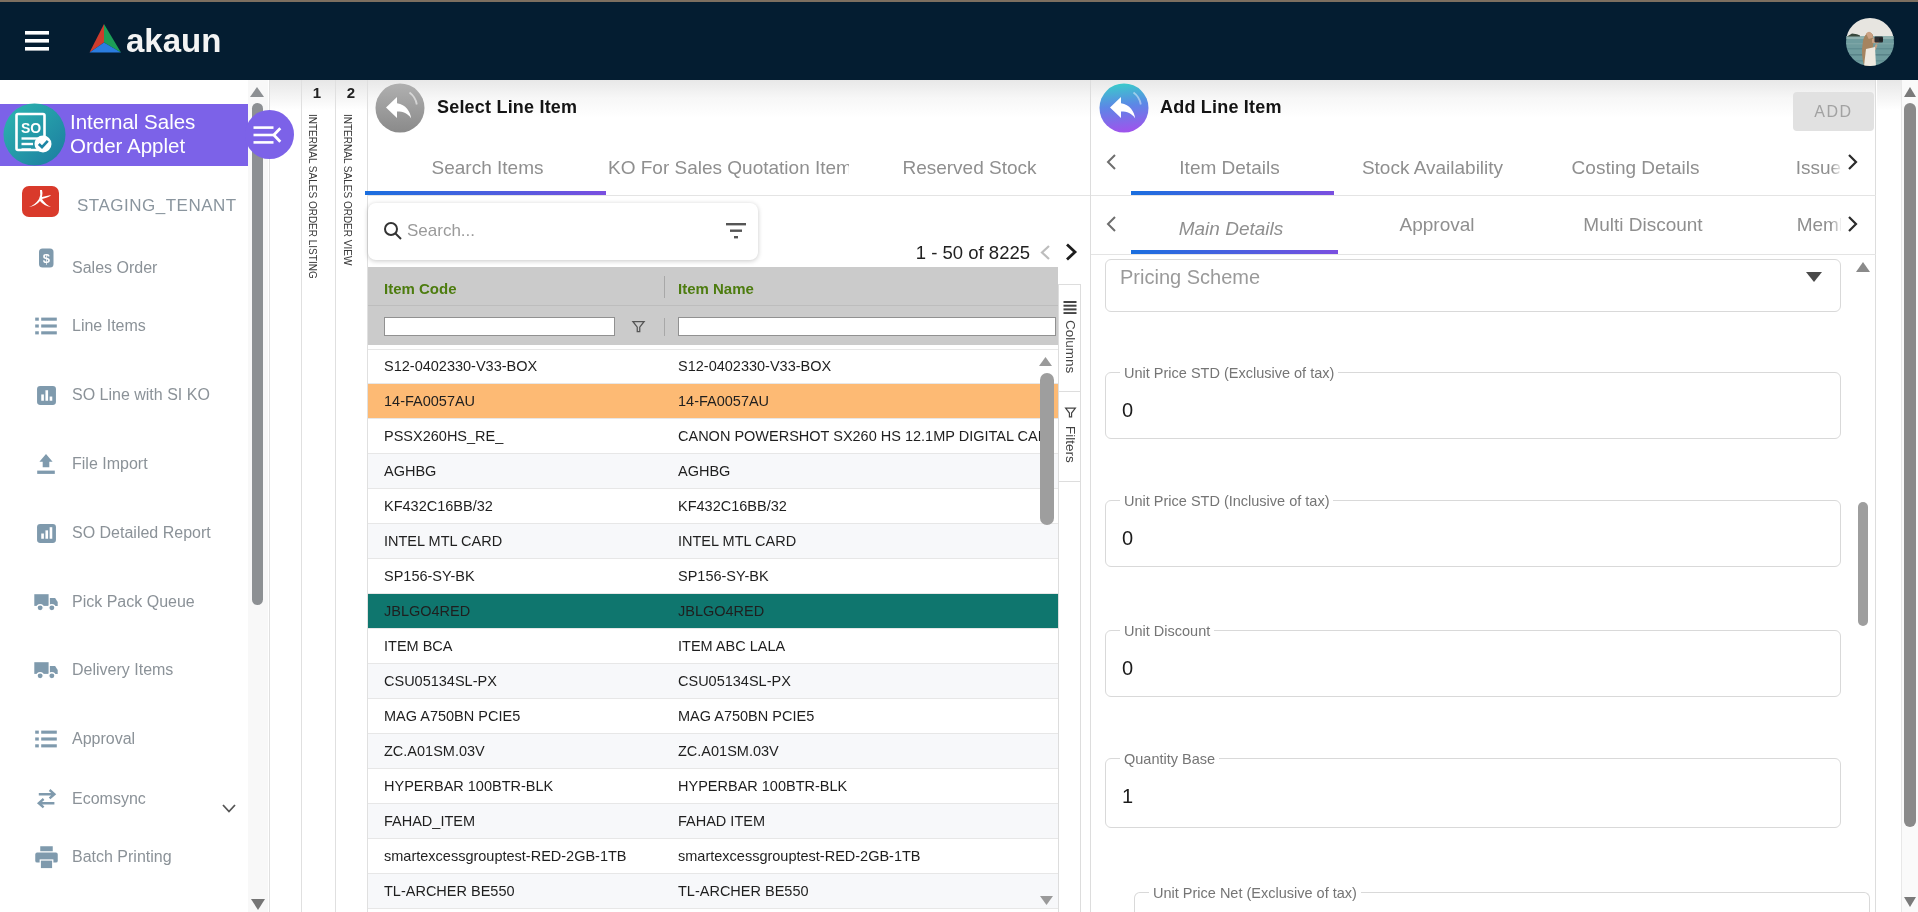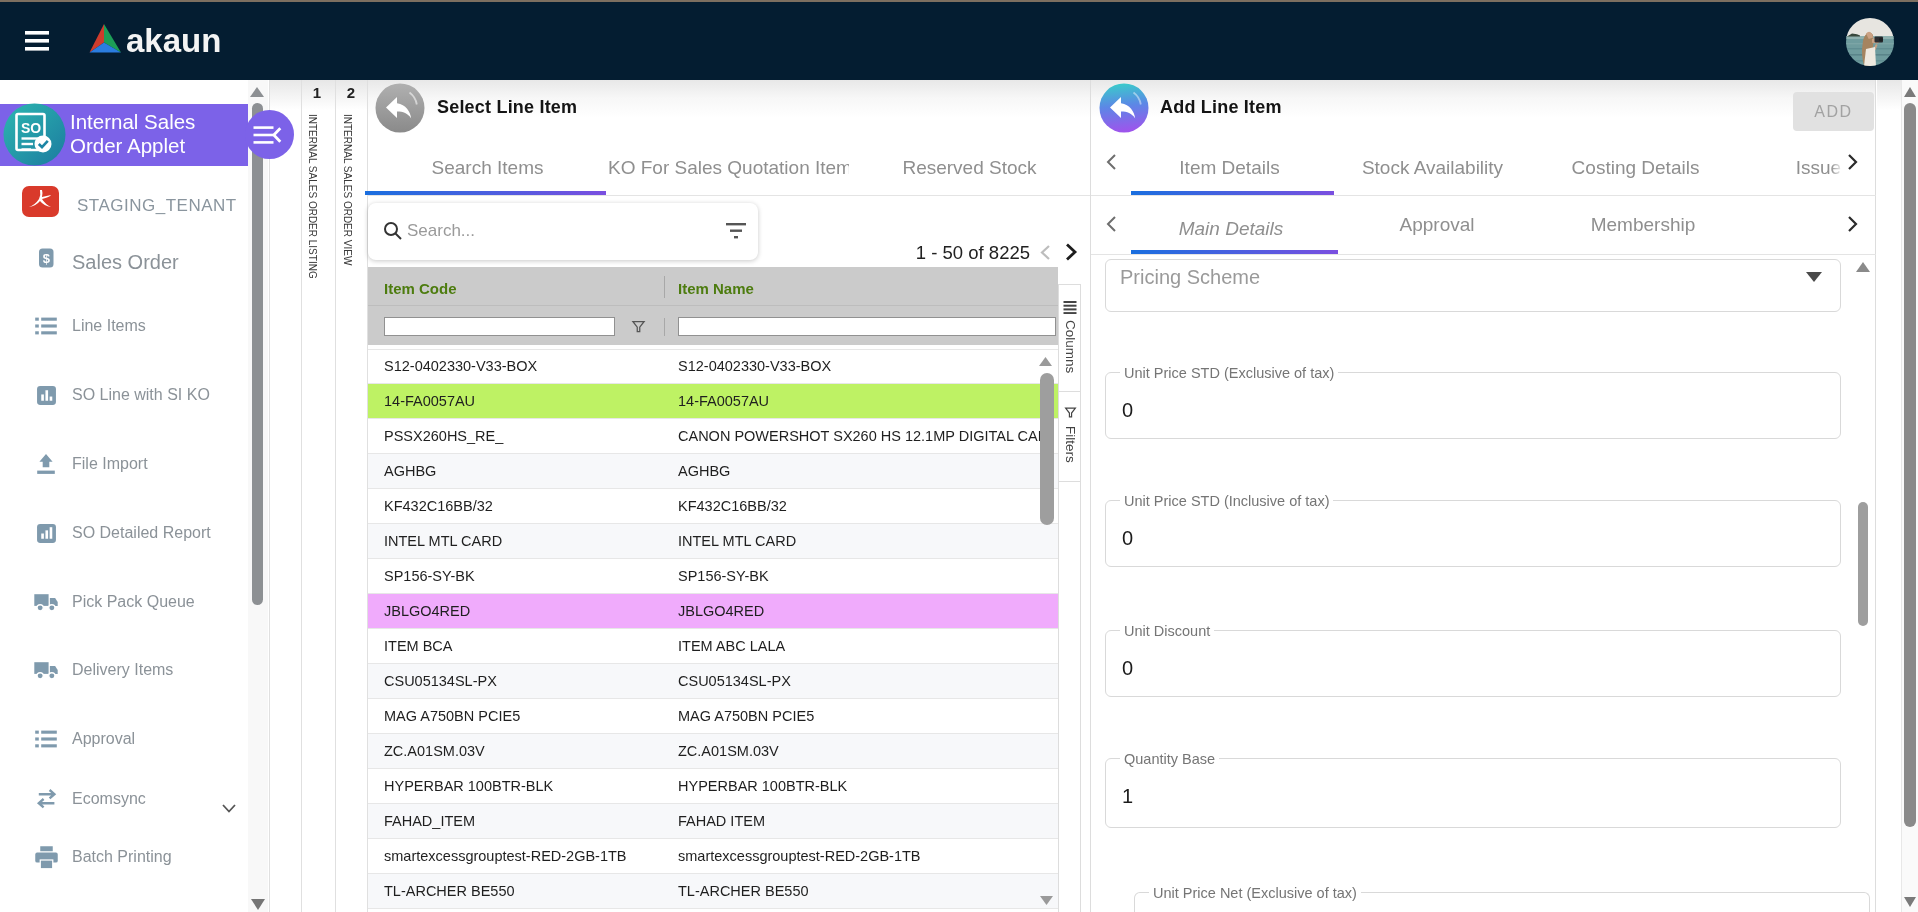--- a/index.html
+++ b/index.html
@@ -126,21 +126,21 @@
 <div class="sb-thumb" style="left:252px; top:103px; width:11px; height:502px;"></div>
 <svg class="abs" style="left:251px; top:899px;" width="14" height="11">
     <polygon points="0,0 14,0 7,11" fill="#757575"></polygon>
   </svg>
 
 <div id="menu">
     <svg class="abs" style="left:36px; top:248px;" width="20" height="20" viewBox="0 0 20 20">
       <rect x="3" y="0.5" width="14.5" height="19" rx="3.5" fill="#7f9aad"></rect>
       <text x="6.8" y="15" font-size="13" font-weight="bold" fill="#fff">$</text>
     </svg>
-    <div class="abs" style="left:72px; top:251px; font-size:20px; color:#8b9298;">Sales Order</div>
+    <div class="abs" style="left:72px; top:259px; font-size:16px; color:#8b9298;">Sales Order</div>
     <svg class="abs" style="left:34px; top:314px;" width="24" height="24" viewBox="0 0 20 20">
       <rect x="1" y="3" width="3" height="2.6" fill="#7f9aad"></rect>
       <rect x="6" y="3" width="13" height="2.6" fill="#7f9aad"></rect>
       <rect x="1" y="8.7" width="3" height="2.6" fill="#7f9aad"></rect>
       <rect x="6" y="8.7" width="13" height="2.6" fill="#7f9aad"></rect>
       <rect x="1" y="14.4" width="3" height="2.6" fill="#7f9aad"></rect>
       <rect x="6" y="14.4" width="13" height="2.6" fill="#7f9aad"></rect>
     </svg>
     <div class="abs" style="left:72px; top:317px; font-size:16px; color:#8b9298;">Line Items</div>
     <svg class="abs" style="left:35.5px; top:384.5px;" width="21" height="21" viewBox="0 0 20 20">
@@ -262,21 +262,21 @@
   </svg>
 <div class="abs" style="left:664px; top:318px; width:1px; height:18px; background:#a8a8a8;"></div>
 <div class="abs finput" style="left:678px; width:378px;"></div>
 
 <div class="abs" style="left:368px; top:349px; width:690px; height:1px; background:#e7e7e7;"></div>
 <div id="rows">
     <div class="trow" style="top:349px;">
       <span class="c1">S12-0402330-V33-BOX</span>
       <span class="c2">S12-0402330-V33-BOX</span>
     </div>
-    <div class="trow" style="top:384px;background:#bef264;">
+    <div class="trow" style="top:384px;background:#fdba74;">
       <span class="c1">14-FA0057AU</span>
       <span class="c2">14-FA0057AU</span>
     </div>
     <div class="trow" style="top:419px;">
       <span class="c1">PSSX260HS_RE_</span>
       <span class="c2">CANON POWERSHOT SX260 HS 12.1MP DIGITAL CAMERA</span>
     </div>
     <div class="trow" style="top:454px;background:#f7f8fa;">
       <span class="c1">AGHBG</span>
       <span class="c2">AGHBG</span>
@@ -286,21 +286,21 @@
       <span class="c2">KF432C16BB/32</span>
     </div>
     <div class="trow" style="top:524px;background:#f7f8fa;">
       <span class="c1">INTEL MTL CARD</span>
       <span class="c2">INTEL MTL CARD</span>
     </div>
     <div class="trow" style="top:559px;">
       <span class="c1">SP156-SY-BK</span>
       <span class="c2">SP156-SY-BK</span>
     </div>
-    <div class="trow" style="top:594px;background:#f0abfc;">
+    <div class="trow" style="top:594px;background:#0f766e;">
       <span class="c1">JBLGO4RED</span>
       <span class="c2">JBLGO4RED</span>
     </div>
     <div class="trow" style="top:629px;">
       <span class="c1">ITEM BCA</span>
       <span class="c2">ITEM ABC LALA</span>
     </div>
     <div class="trow" style="top:664px;background:#f7f8fa;">
       <span class="c1">CSU05134SL-PX</span>
       <span class="c2">CSU05134SL-PX</span>
@@ -388,20 +388,21 @@
 
 <div class="abs chev" style="left:1104px; top:214px;"><svg width="14" height="20" viewBox="0 0 14 20">
       <path d="M11,3 L4,10 L11,17" stroke="#6e6e6e" stroke-width="2" fill="none"></path>
     </svg></div>
 <div class="abs chev" style="left:1846px; top:214px;"><svg width="14" height="20" viewBox="0 0 14 20">
       <path d="M3,3 L10,10 L3,17" stroke="#2b2b2b" stroke-width="2.2" fill="none"></path>
     </svg></div>
 <div class="abs tabs" style="left:1128px; top:196px; width:713px; height:58px; overflow:hidden;">
  <div class="tab" style="flex:0 0 206px; padding-top:22px;font-style:italic;">Main Details</div>
  <div class="tab" style="flex:0 0 206px; padding-top:18px;">Approval</div>
+ <div class="tab" style="flex:0 0 206px; padding-top:18px;">Multi Discount</div>
  <div class="tab" style="flex:0 0 206px; padding-top:18px;">Membership</div>
 </div>
 <div class="abs" style="left:1831px; top:141px; width:12px; height:53px; background:linear-gradient(90deg, rgba(255,255,255,0), #fff);"></div>
 <div class="abs" style="left:1831px; top:197px; width:12px; height:56px; background:linear-gradient(90deg, rgba(255,255,255,0), #fff);"></div>
 <div class="abs grad-underline" style="left:1131px; top:250px; width:207px;"></div>
 <div class="abs hborder" style="left:1091px; top:254px; width:785px;"></div>
 
 <div class="abs" style="left:1105px; top:259px; width:736px; height:53px; border:1px solid #d9d9d9; border-radius:6px;"></div>
 <div class="abs" style="left:1120px; top:266px; font-size:20px; color:#9a9a9a;">Pricing Scheme</div>
 <svg class="abs" style="left:1806px; top:272px;" width="16" height="10">

